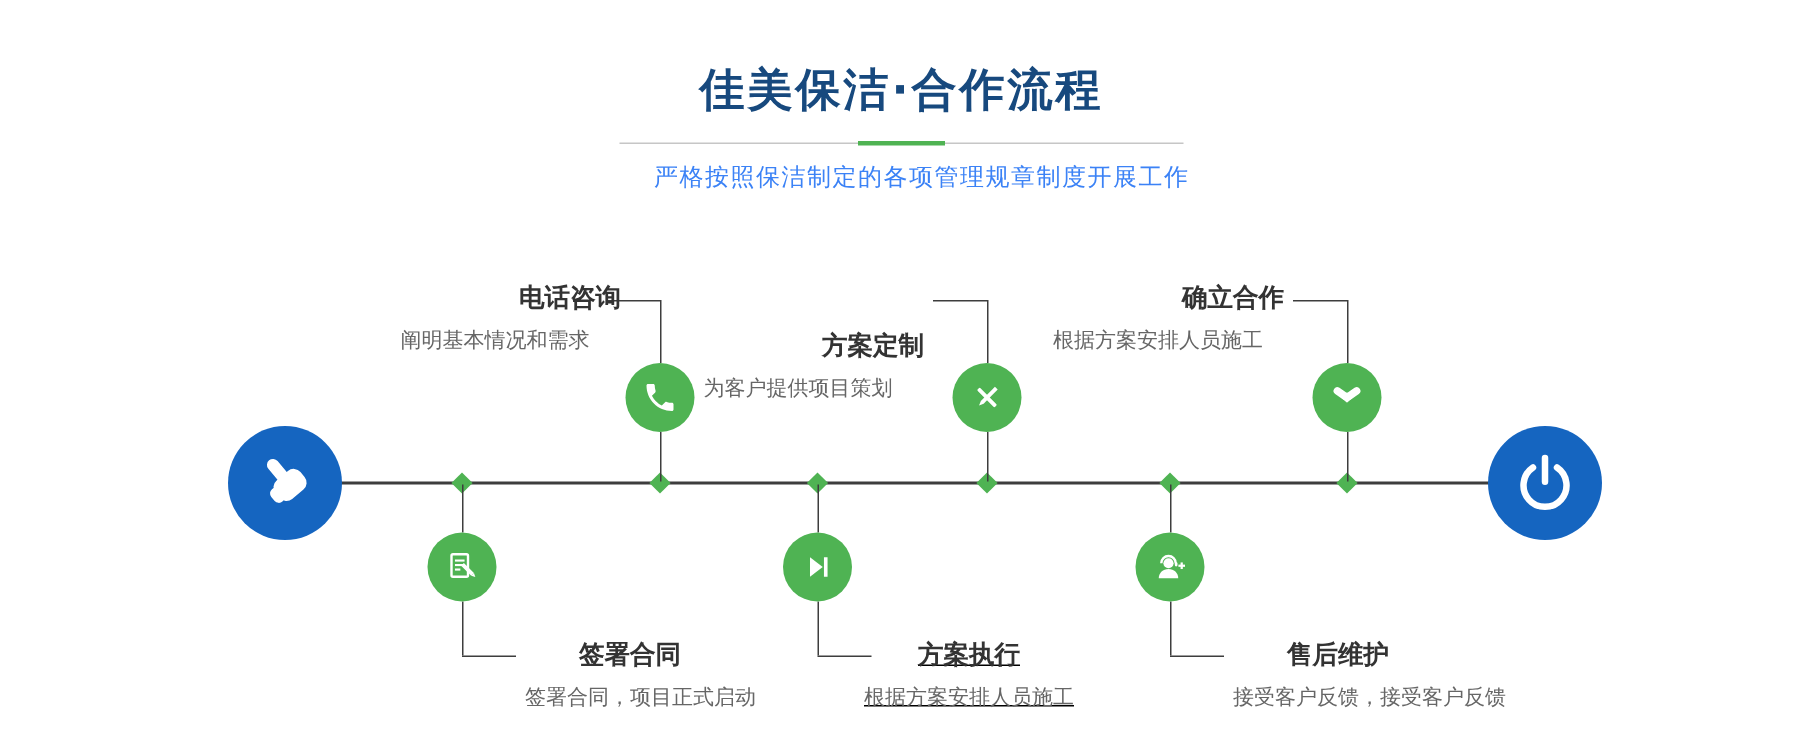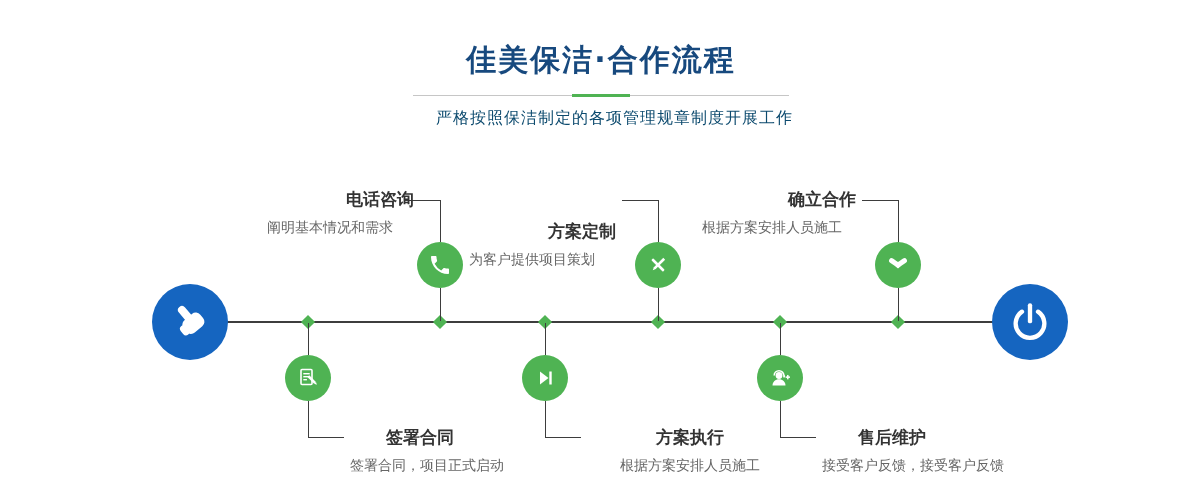--- a/index.html
+++ b/index.html
@@ -21,21 +21,21 @@
   .header{position:absolute;top:0;left:0;width:100%;text-align:center;}
   .page-title{
     margin-top:40px;
     font-size:30px;font-weight:bold;
     color:var(--title-navy);
     letter-spacing:2px;
   }
   .divider{position:relative;width:376px;height:3px;margin:13px auto 11px;}
   .divider-line{position:absolute;top:1px;left:0;width:100%;height:1px;background:#c6c6c6;}
   .divider-accent{position:absolute;top:0;left:50%;margin-left:-29px;width:58px;height:3px;background:var(--accent-green);}
-  .subtitle{font-size:16px;color:#0c4a6e;letter-spacing:1px;padding-left:27px;}
+  .subtitle{font-size:16px;color:#3b82f6;letter-spacing:1px;padding-left:27px;}
 
   
   .flow{position:absolute;top:142px;left:0;width:1202px;height:360px;}
   .main-line{position:absolute;left:190px;top:179px;width:840px;height:2px;background:var(--line-dark);}
   .end-circle{
     position:absolute;width:76px;height:76px;border-radius:50%;
     background:var(--accent-blue);
     display:flex;align-items:center;justify-content:center;
   }
   .node{
@@ -197,21 +197,21 @@
     <div class="conn-v" style="left:545px;top:259px;height:36px;"></div>
     <div class="conn-h" style="left:545px;top:295px;width:36px;"></div>
     <div class="node" style="left:522px;top:213px;">
       <span>
         <svg width="24" height="24" viewBox="0 0 24 24">
           <polygon points="7,5.5 15.5,12 7,18.5" fill="#ffffff"></polygon>
           <rect x="16.3" y="5.5" width="2.4" height="13" fill="#ffffff"></rect>
         </svg>
       </span>
     </div>
-    <div class="step-text bottom" style="left:620px;">
+    <div class="step-text bottom" style="left:576px;text-decoration:underline;">
       <div class="step-title">方案执行</div>
       <div class="step-desc">根据方案安排人员施工</div>
     </div>
 
     <div class="conn-v" style="left:780px;top:181px;height:32px;"></div>
     <div class="conn-v" style="left:780px;top:259px;height:36px;"></div>
     <div class="conn-h" style="left:780px;top:295px;width:36px;"></div>
     <div class="node" style="left:757px;top:213px;">
       <span>
         <svg width="24" height="24" viewBox="0 0 24 24">

